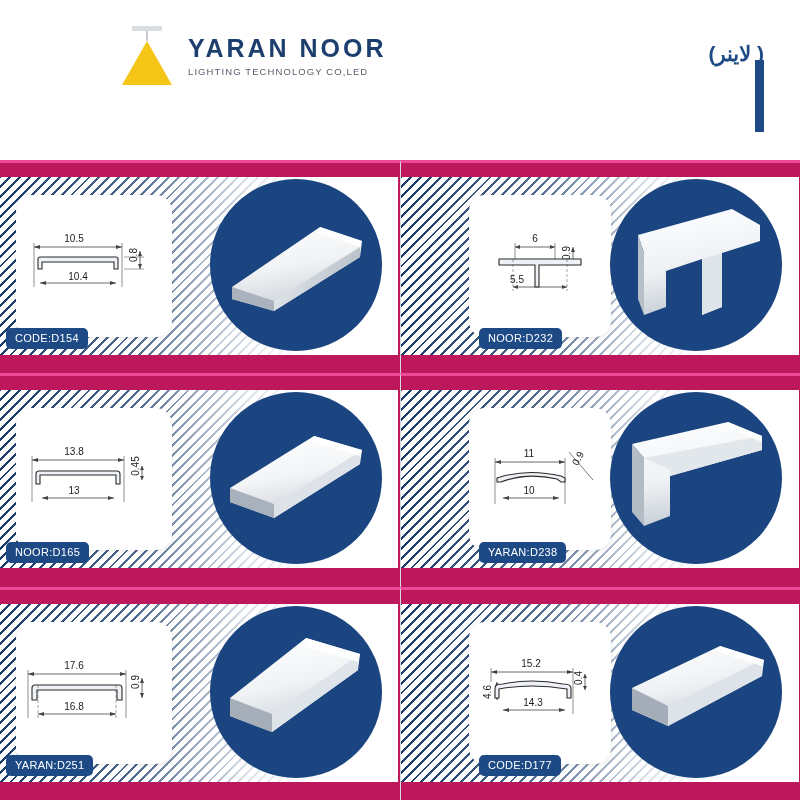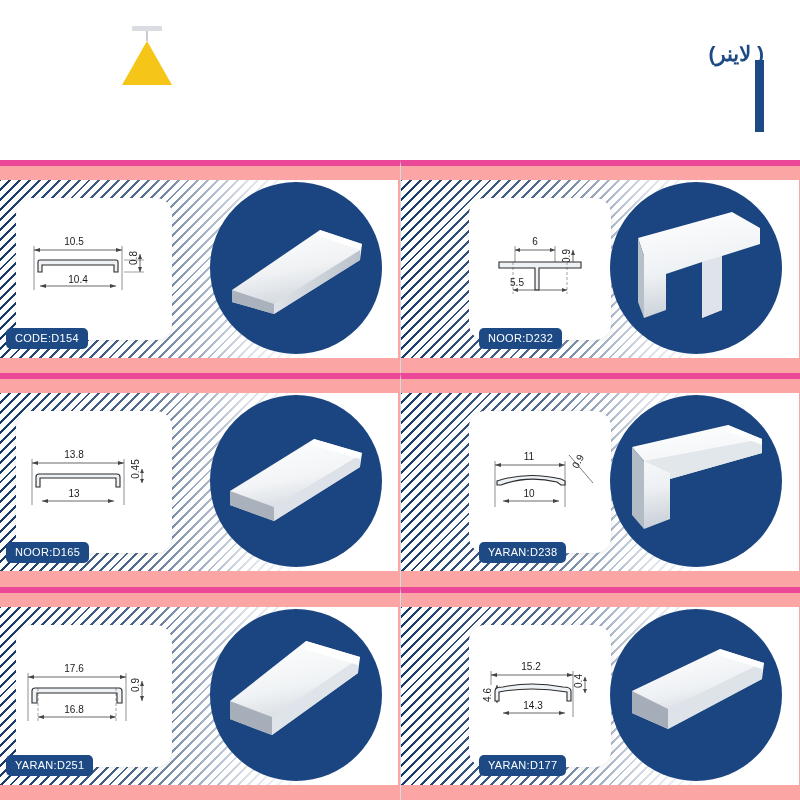--- a/index.html
+++ b/index.html
@@ -67,22 +67,22 @@
   
   .grid {
     position: absolute; top: 160px; left: 0;
     width: 800px; height: 640px;
     display: grid;
     grid-template-columns: 1fr 1fr;
     grid-template-rows: 1fr 1fr 1fr;
   }
   .cell {
     position: relative;
-    background: #fca5a5;
-    border-top: 6px solid #ec4899;
+    background: #be185d;
+    border-top: 3px solid #ec4899;
     overflow: hidden;
   }
   .cell.col2 { border-left: 1px solid #d6dbe2; }
 
   
   .hatch {
     position: absolute; left: 0; top: 14px;
     width: 398px; height: 178px;
     background-image: repeating-linear-gradient(
       -45deg,
@@ -137,20 +137,24 @@
 
 <div class="page">
 
   <div class="header">
     <div class="logo-wrap">
       <div class="logo-mark">
         <div class="bar"></div>
         <div class="stem"></div>
         <div class="beam"></div>
       </div>
+      <div class="logo-text">
+        <div class="logo-title">YARAN NOOR</div>
+        <div class="logo-sub">LIGHTING TECHNOLOGY CO,LED</div>
+      </div>
     </div>
 
     <div class="title-block">
       <div class="title-sub">( لاینر)</div>
       <div class="title-accent"></div>
     </div>
   </div>
 
   <div class="grid">
 
@@ -416,21 +420,21 @@
 
           <path d="M26,76 L26,66 Q26,62 34,62 Q62,56 94,62 Q102,62 102,66 L102,76 L98,76 L98,67 Q62,61 30,67 L30,76 Z" fill="#eef1f5" stroke="#2b2b2b" stroke-width="1.1"></path>
 
           <line x1="34" y1="88" x2="96" y2="88" stroke="#444" stroke-width="0.8"></line>
           <polygon points="34,88 40,86 40,90" fill="#444"></polygon>
           <polygon points="96,88 90,86 90,90" fill="#444"></polygon>
           <text x="64" y="84" font-size="10" fill="#1a1a1a" text-anchor="middle" font-family="Liberation Sans, sans-serif">14.3</text>
         </svg>
       </div>
 
-      <div class="code-badge indent">YARAN:D177</div>
+      <div class="code-badge indent">CODE:D177</div>
 
       <div class="circle">
         <svg width="172" height="172" viewBox="0 0 172 172">
           <defs>
             <linearGradient id="g6" x1="0.1" y1="0" x2="0.45" y2="1">
               <stop offset="0%" stop-color="#ffffff"></stop>
               <stop offset="55%" stop-color="#eef1f4"></stop>
               <stop offset="100%" stop-color="#c6cdd5"></stop>
             </linearGradient>
           </defs>

